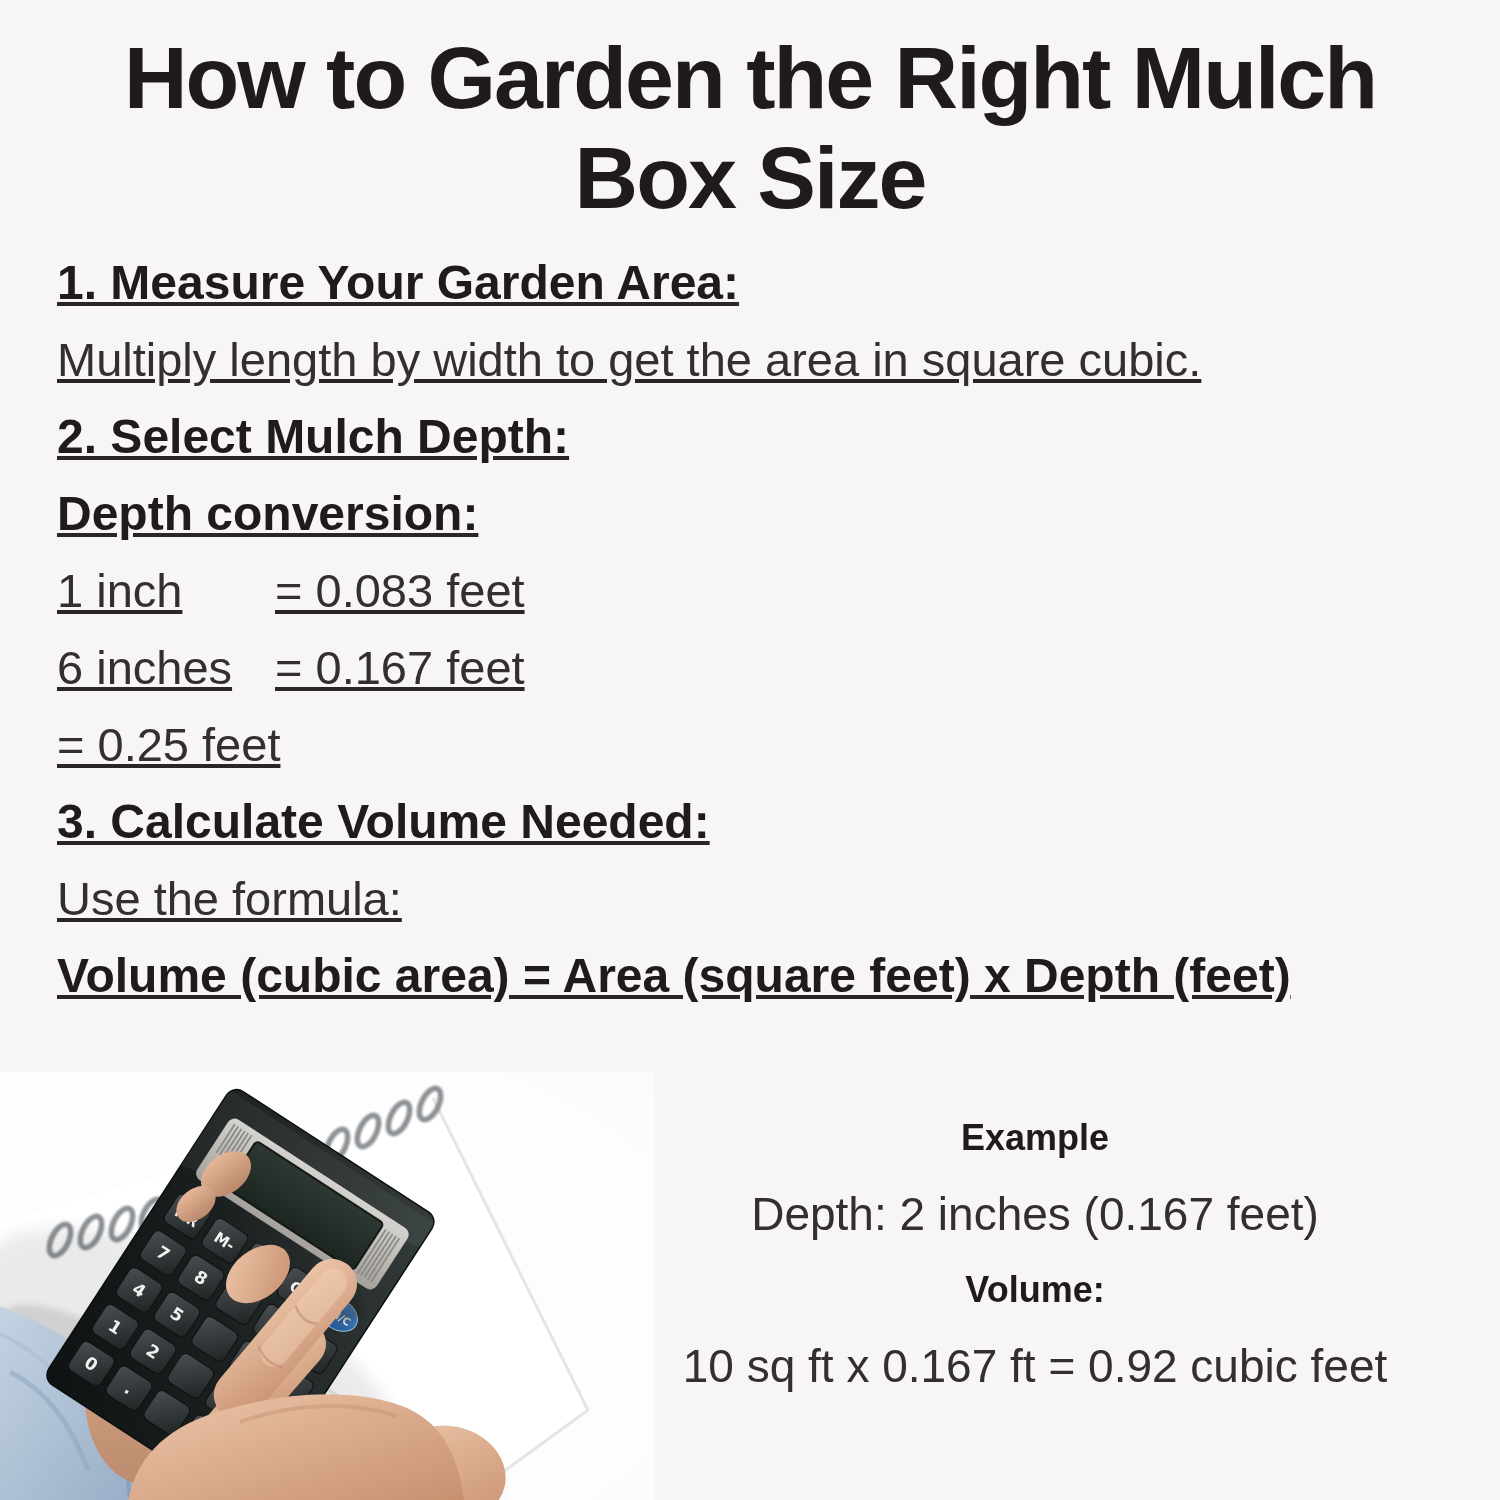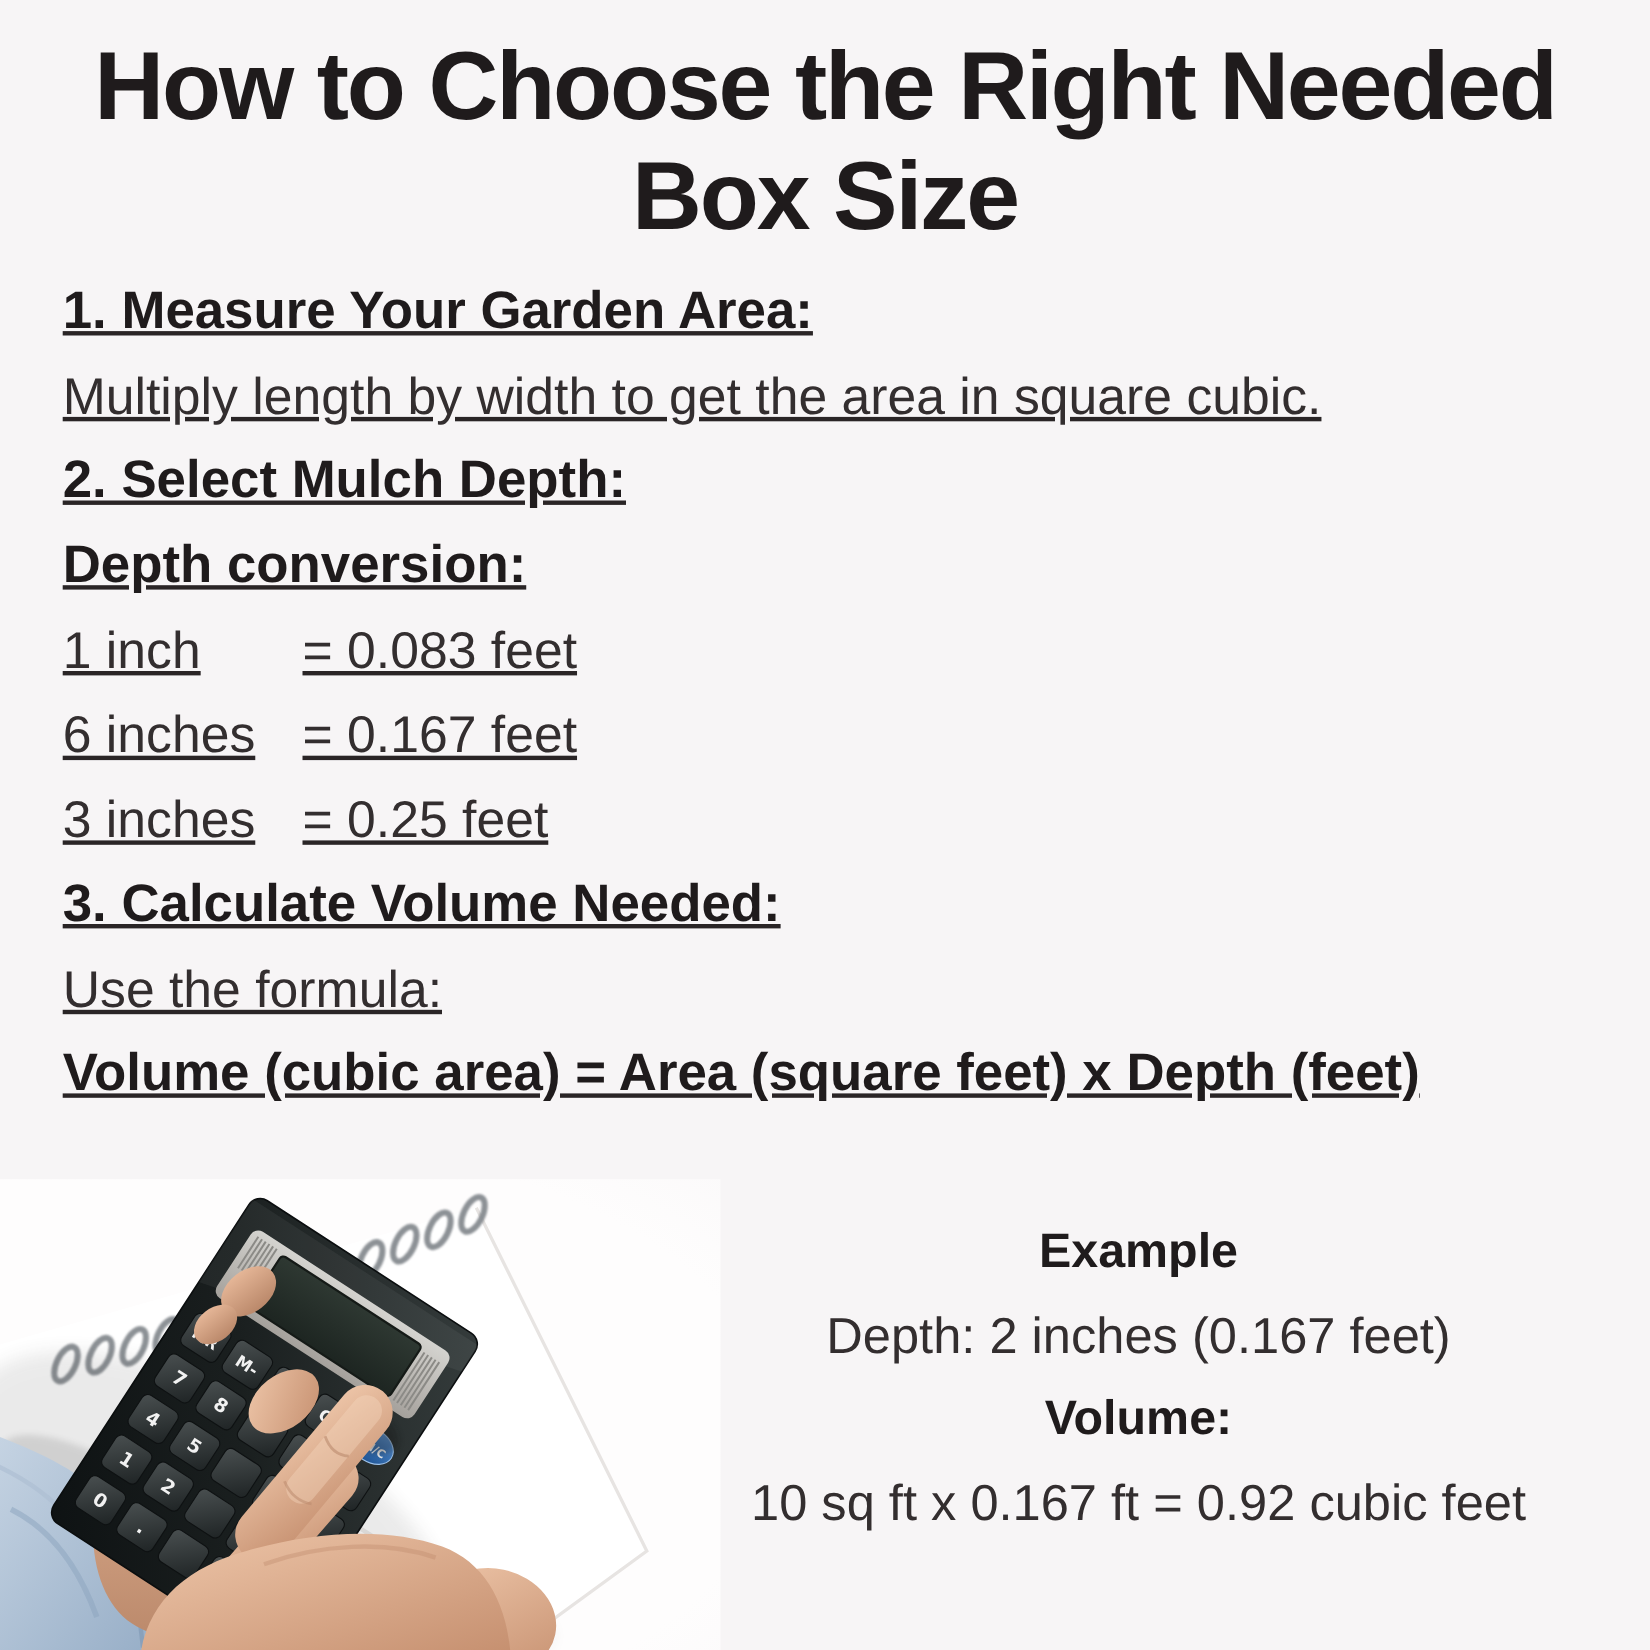--- a/index.html
+++ b/index.html
@@ -38,21 +38,21 @@
   .conv-label{display:inline-block;width:218px;}
 
   
   .example{
     position:absolute;left:590px;top:1100px;width:890px;z-index:3;
   }
   .exline{
     height:76px;display:flex;align-items:center;justify-content:center;
     font-size:46px;white-space:nowrap;color:#332e2f;
   }
-  .exline.bold{font-weight:700;font-size:44px;color:#1f1b1c;}
+  .exline.bold{font-weight:700;font-size:36px;color:#1f1b1c;}
 
   
   .photo{
     position:absolute;left:0;top:1072px;width:655px;height:428px;
     z-index:1;
     background:radial-gradient(120% 105% at 36% 55%, #fefdfd 60%, rgba(254,253,253,0) 99%);
   }
   .photo svg{display:block;}
 </style>
 </head>
@@ -240,39 +240,38 @@
           <path d="M -14 40 C -4 46 6 46 14 40" stroke="#bb8a6e" stroke-width="2.5" fill="none" opacity="0.6"></path>
           <path d="M -16 95 C -5 101 7 101 16 95" stroke="#bb8a6e" stroke-width="2.5" fill="none" opacity="0.55"></path>
         </g>
         <path d="M 128 430 C 136 382 172 352 224 338 C 286 320 352 316 402 334 C 440 348 460 384 464 430 Z" fill="url(#skinR)"></path>
         <path d="M 240 350 C 290 332 350 328 396 344" stroke="#c08d6d" stroke-width="4" fill="none" opacity="0.4"></path>
       </g>
     </svg>
   </div>
 
   <div class="title">
-    <div>How to Choose the Right Needed</div>
+    <div>How to Garden the Right Mulch</div>
     <div>Box Size</div>
   </div>
 
   <div class="content">
     <div class="line bold">1. Measure Your Garden Area:</div>
     <div class="line">Multiply length by width to get the area in square cubic.</div>
     <div class="line bold">2. Select Mulch Depth:</div>
     <div class="line bold">Depth conversion:</div>
     <div class="line">
       <span class="conv-label">1 inch</span>
       <span>= 0.083 feet</span>
     </div>
     <div class="line">
       <span class="conv-label">6 inches</span>
       <span>= 0.167 feet</span>
     </div>
     <div class="line">
-      <span class="conv-label">3 inches</span>
       <span>= 0.25 feet</span>
     </div>
     <div class="line bold">3. Calculate Volume Needed:</div>
     <div class="line">Use the formula:</div>
     <div class="line bold">Volume (cubic area) = Area (square feet) x Depth (feet)</div>
   </div>
 
   <div class="example">
     <div class="exline bold">Example</div>
     <div class="exline">Depth: 2 inches (0.167 feet)</div>

